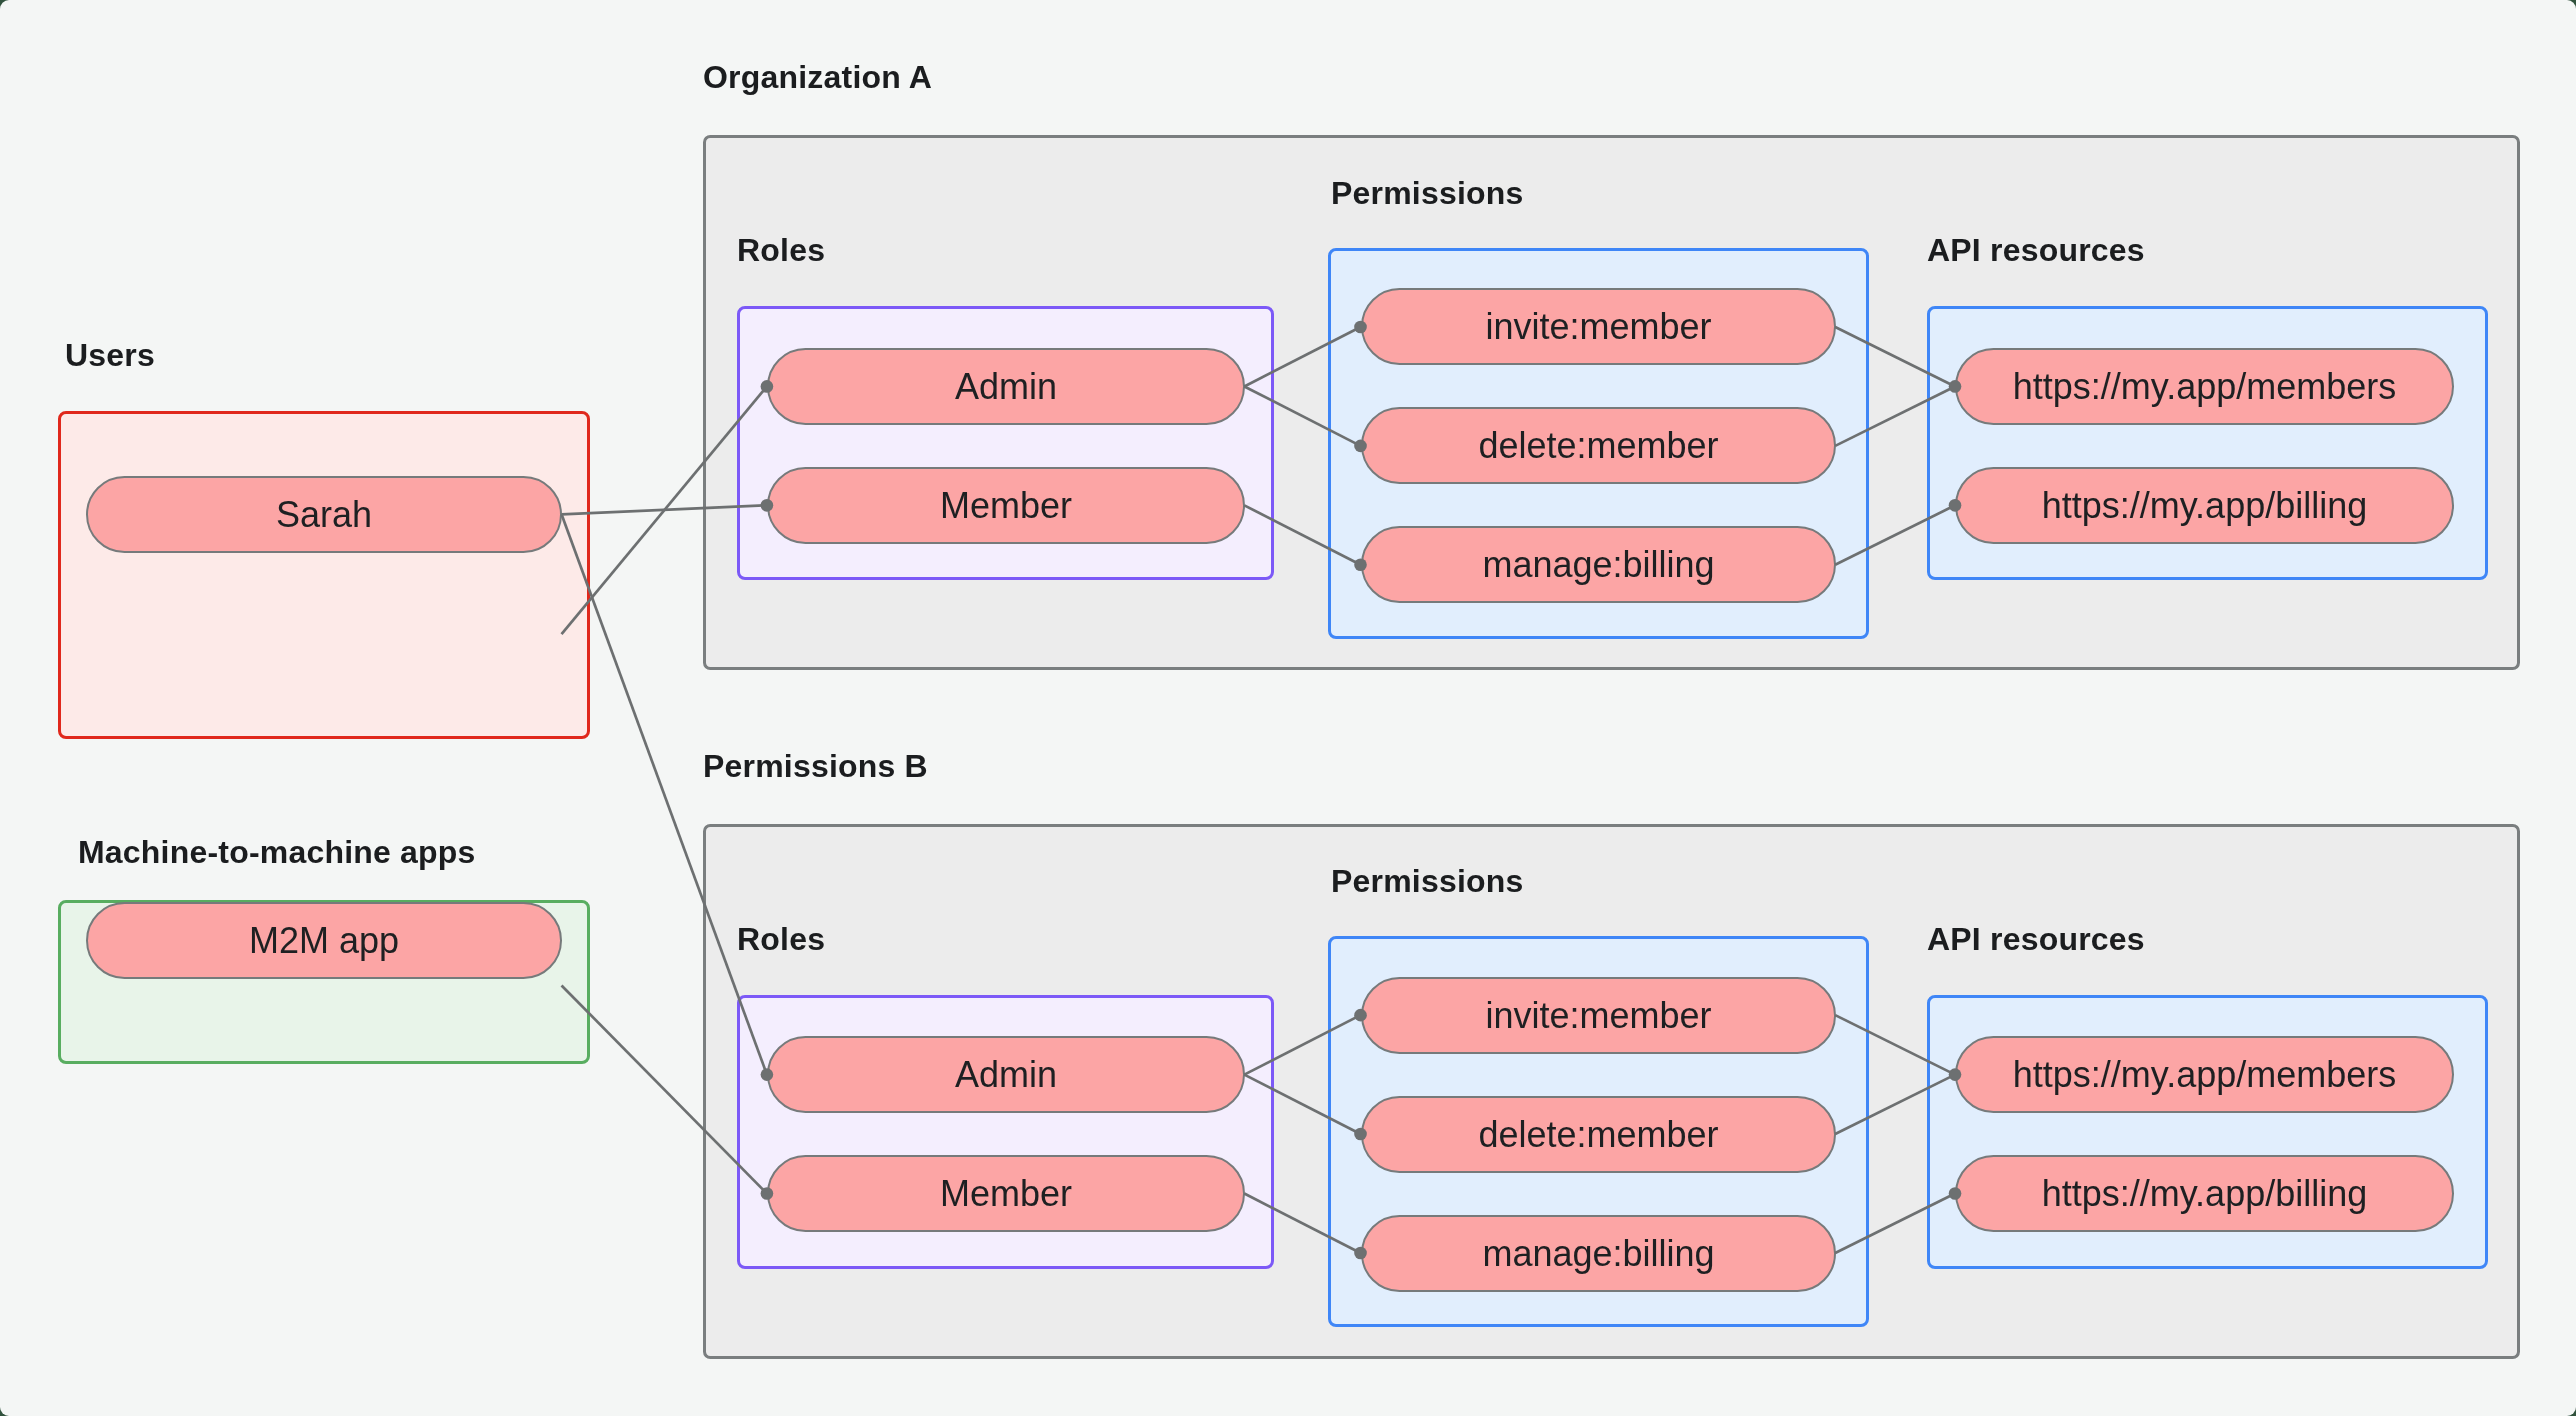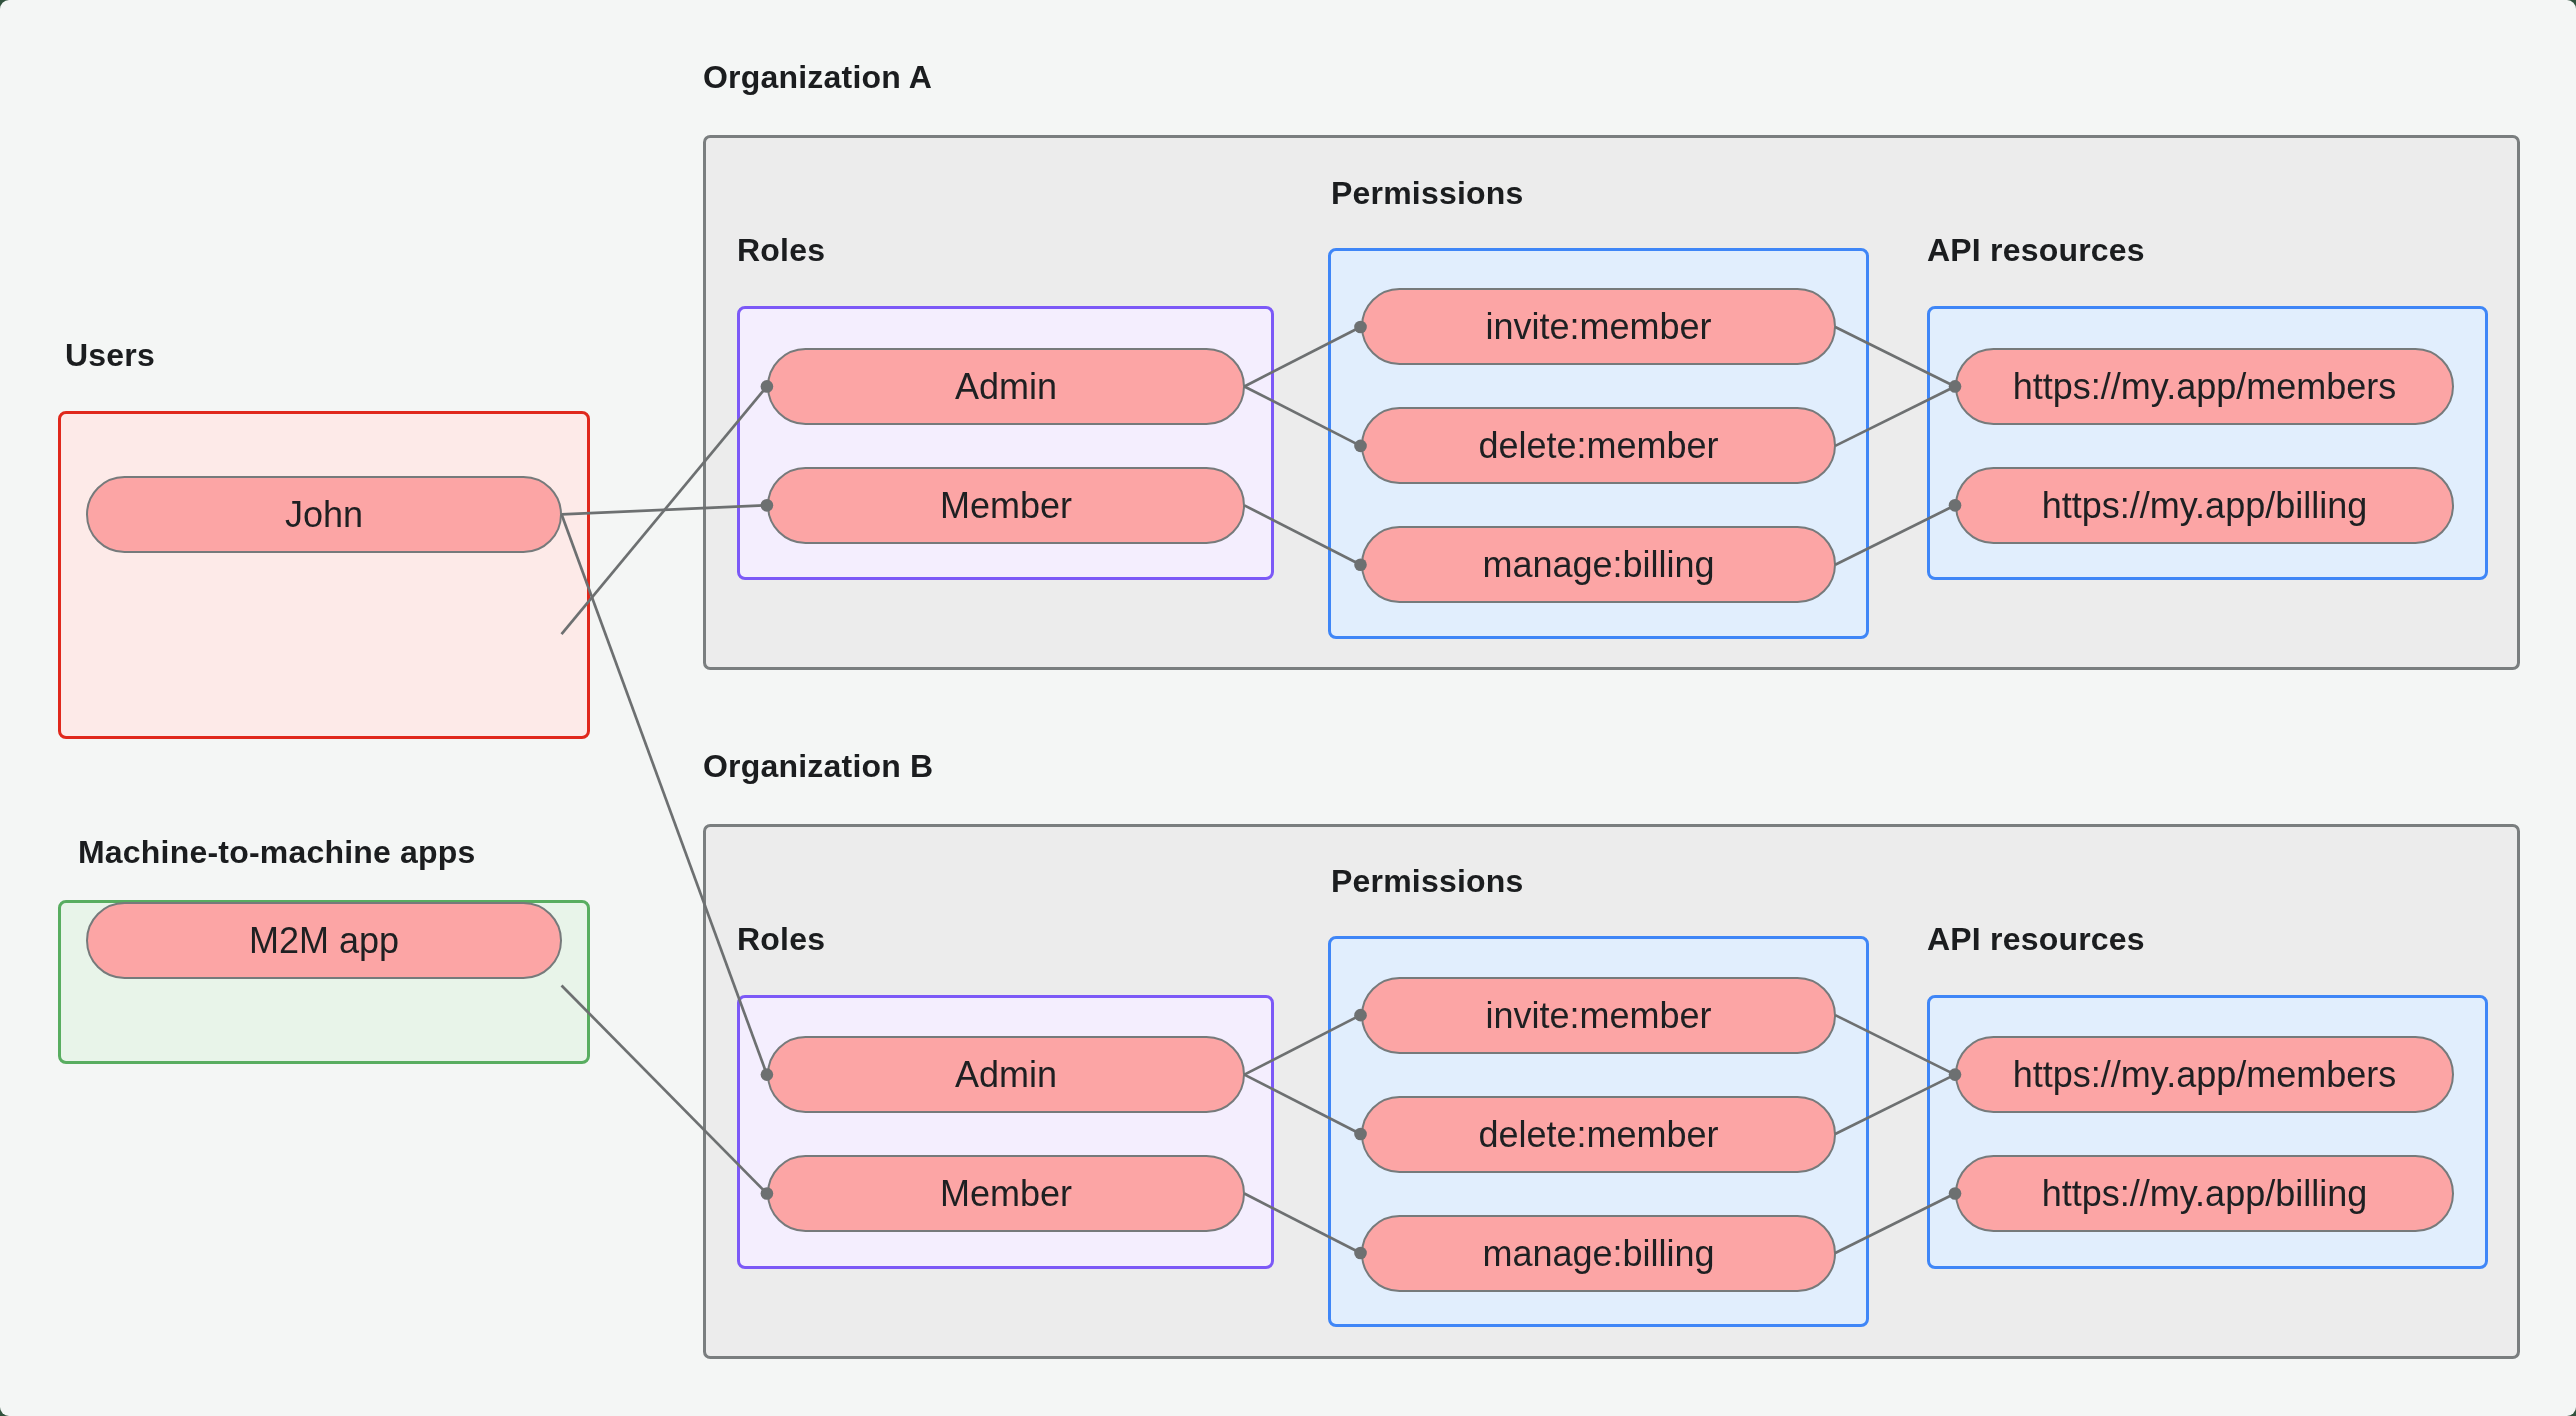--- a/index.html
+++ b/index.html
@@ -65,21 +65,21 @@
   svg.edges line { stroke: #6d7071; stroke-width: 3; }
   svg.edges circle { fill: #6d7071; }
 </style>
 </head>
 <body>
 
 <div class="canvas">
 
   <div class="glabel" style="left:65px; top:337px;text-align:center;">Users</div>
   <div class="gbox users-box" style="left:58px; top:411px; width:532px; height:328px;"></div>
-  <div class="pill" style="left:86px; top:476px; width:476px; height:77px;">John</div>
+  <div class="pill" style="left:86px; top:476px; width:476px; height:77px;">Sarah</div>
 
   <div class="glabel" style="left:58px; top:834px;margin-left:20px;">Machine-to-machine apps</div>
   <div class="gbox m2m-box" style="left:58px; top:900px; width:532px; height:164px;"></div>
   <div class="pill" style="left:86px; top:902px; width:476px; height:77px;">M2M app</div>
 
   <div class="glabel" style="left:703px; top:59px;">Organization A</div>
   <div class="org-box" style="left:703px; top:135px; width:1817px; height:535px;"></div>
 
   <div class="glabel" style="left:737px; top:232px;">Roles</div>
   <div class="gbox roles-box" style="left:737px; top:306px; width:537px; height:274px;"></div>
@@ -90,21 +90,21 @@
   <div class="gbox blue-box" style="left:1328px; top:248px; width:541px; height:391px;"></div>
   <div class="pill" style="left:1361px; top:288px; width:475px; height:77px;">invite:member</div>
   <div class="pill" style="left:1361px; top:407px; width:475px; height:77px;">delete:member</div>
   <div class="pill" style="left:1361px; top:526px; width:475px; height:77px;">manage:billing</div>
 
   <div class="glabel" style="left:1927px; top:232px;">API resources</div>
   <div class="gbox blue-box" style="left:1927px; top:306px; width:561px; height:274px;"></div>
   <div class="pill" style="left:1955px; top:348px; width:499px; height:77px;">https://my.app/members</div>
   <div class="pill" style="left:1955px; top:467px; width:499px; height:77px;">https://my.app/billing</div>
 
-  <div class="glabel" style="left:703px; top:748px;">Organization B</div>
+  <div class="glabel" style="left:703px; top:748px;">Permissions B</div>
   <div class="org-box" style="left:703px; top:824px; width:1817px; height:535px;"></div>
 
   <div class="glabel" style="left:737px; top:921px;">Roles</div>
   <div class="gbox roles-box" style="left:737px; top:995px; width:537px; height:274px;"></div>
   <div class="pill" style="left:767px; top:1036px; width:478px; height:77px;">Admin</div>
   <div class="pill" style="left:767px; top:1155px; width:478px; height:77px;">Member</div>
 
   <div class="glabel" style="left:1331px; top:863px;">Permissions</div>
   <div class="gbox blue-box" style="left:1328px; top:936px; width:541px; height:391px;"></div>
   <div class="pill" style="left:1361px; top:977px; width:475px; height:77px;">invite:member</div>

